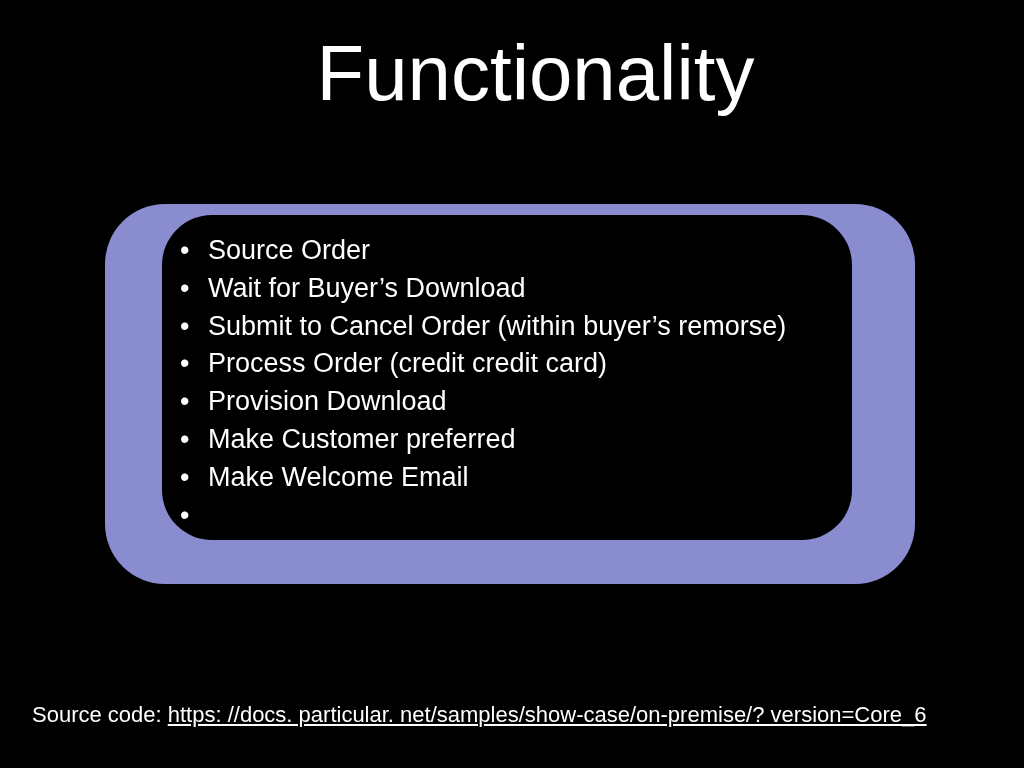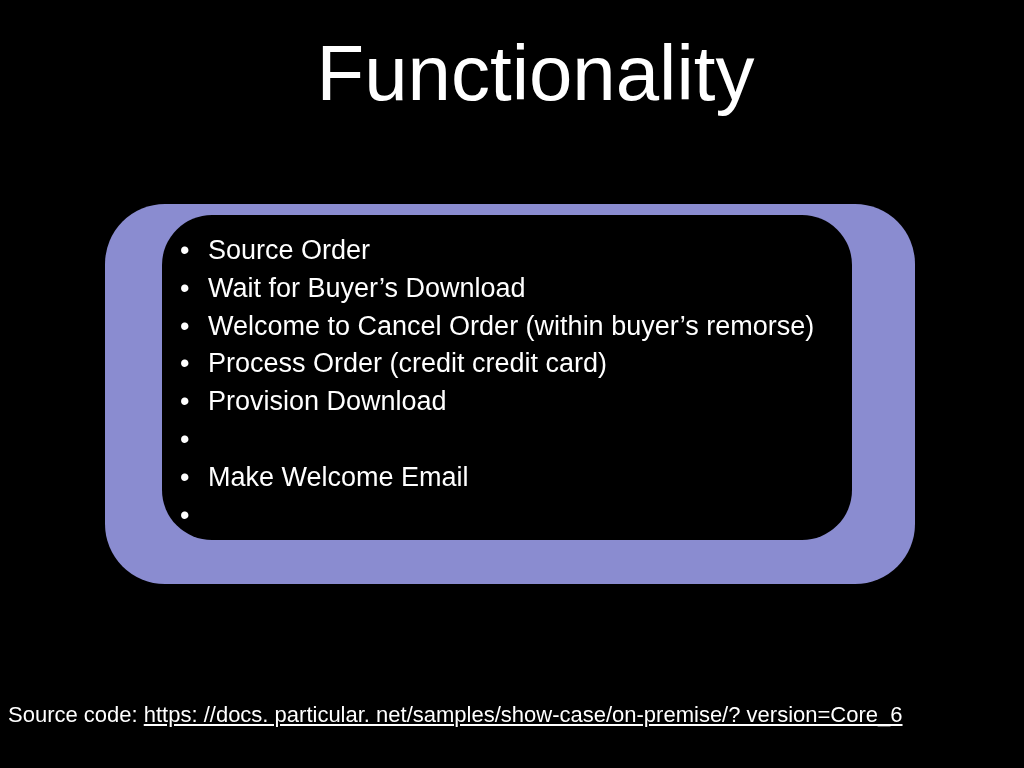--- a/index.html
+++ b/index.html
@@ -53,21 +53,21 @@
     display: flex;
     align-items: baseline;
   }
   .bullets li .dot {
     width: 28px;
     flex-shrink: 0;
   }
   .footer {
     position: absolute;
     bottom: 40px;
-    left: 8px;
+    left: 32px;
     color: #fff;
     font-size: 22px;
   }
   .footer a {
     color: #fff;
     text-decoration: underline;
   }
 </style>
 </head>
 <body>
@@ -81,32 +81,33 @@
   <li>
       <span class="dot">•</span>
       <span>Source Order</span>
     </li>
   <li>
       <span class="dot">•</span>
       <span>Wait for Buyer’s Download</span>
     </li>
   <li>
       <span class="dot">•</span>
-      <span>Welcome to Cancel Order (within buyer’s remorse)</span>
+      <span>Submit to Cancel Order (within buyer’s remorse)</span>
     </li>
   <li>
       <span class="dot">•</span>
       <span>Process Order (credit credit card)</span>
     </li>
   <li>
       <span class="dot">•</span>
       <span>Provision Download</span>
     </li>
   <li>
       <span class="dot">•</span>
+      <span>Make Customer preferred</span>
     </li>
   <li>
       <span class="dot">•</span>
       <span>Make Welcome Email</span>
     </li>
   <li>
       <span class="dot">•</span>
     </li>
 </ul>
 

